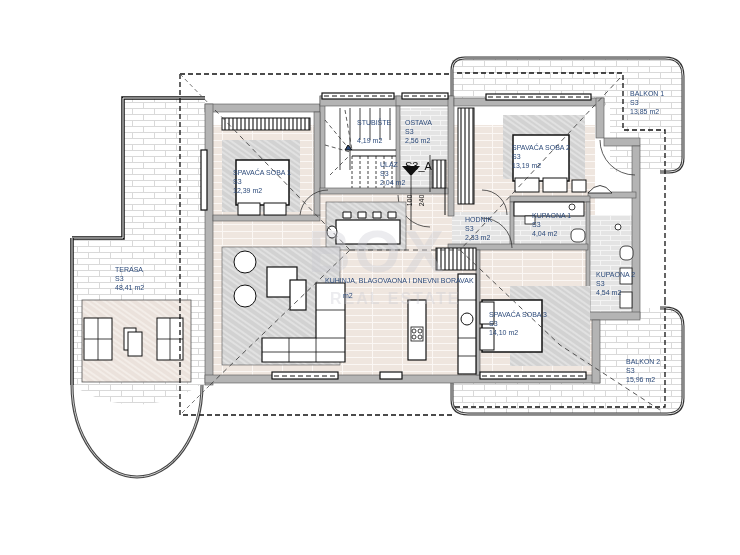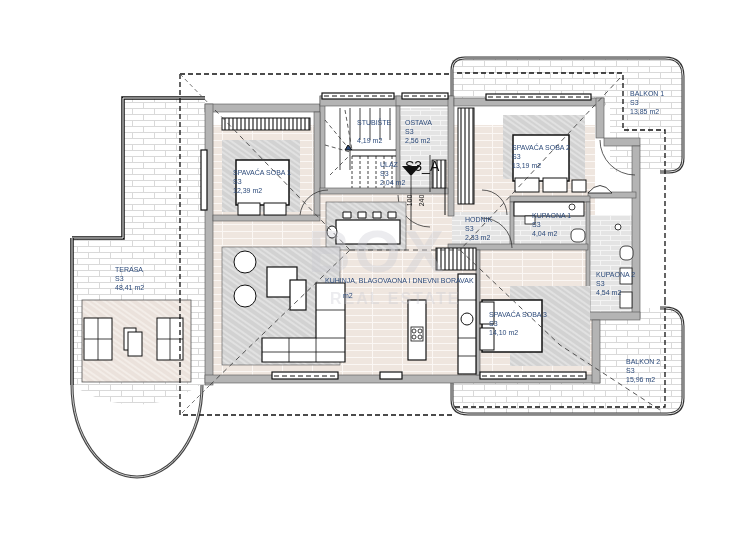--- a/index.html
+++ b/index.html
@@ -253,21 +253,21 @@
 <div class="lbl" style="left:405px;top:118px;">
   <span>OSTAVA</span>
   <span>S3</span>
   <span>2,56 m2</span>
 </div>
 <div class="lbl" style="left:380px;top:160px;">
   <span>ULAZ</span>
   <span>S3</span>
   <span>2,04 m2</span>
 </div>
-<div class="lbl" style="left:405px;top:162px;font-size:14px;color:#111;">S3_A</div>
+<div class="lbl" style="left:405px;top:162px;font-size:11px;color:#111;">S3_A</div>
 <div class="lbl" style="left:404px;top:196px;transform:rotate(-90deg);color:#111;">100</div>
 <div class="lbl" style="left:416px;top:196px;transform:rotate(-90deg);color:#111;">240</div>
 <div class="lbl" style="left:512px;top:143px;">
   <span>SPAVAĆA SOBA 2</span>
   <span>S3</span>
   <span>13,19 m2</span>
 </div>
 <div class="lbl" style="left:630px;top:89px;">
   <span>BALKON 1</span>
   <span>S3</span>

